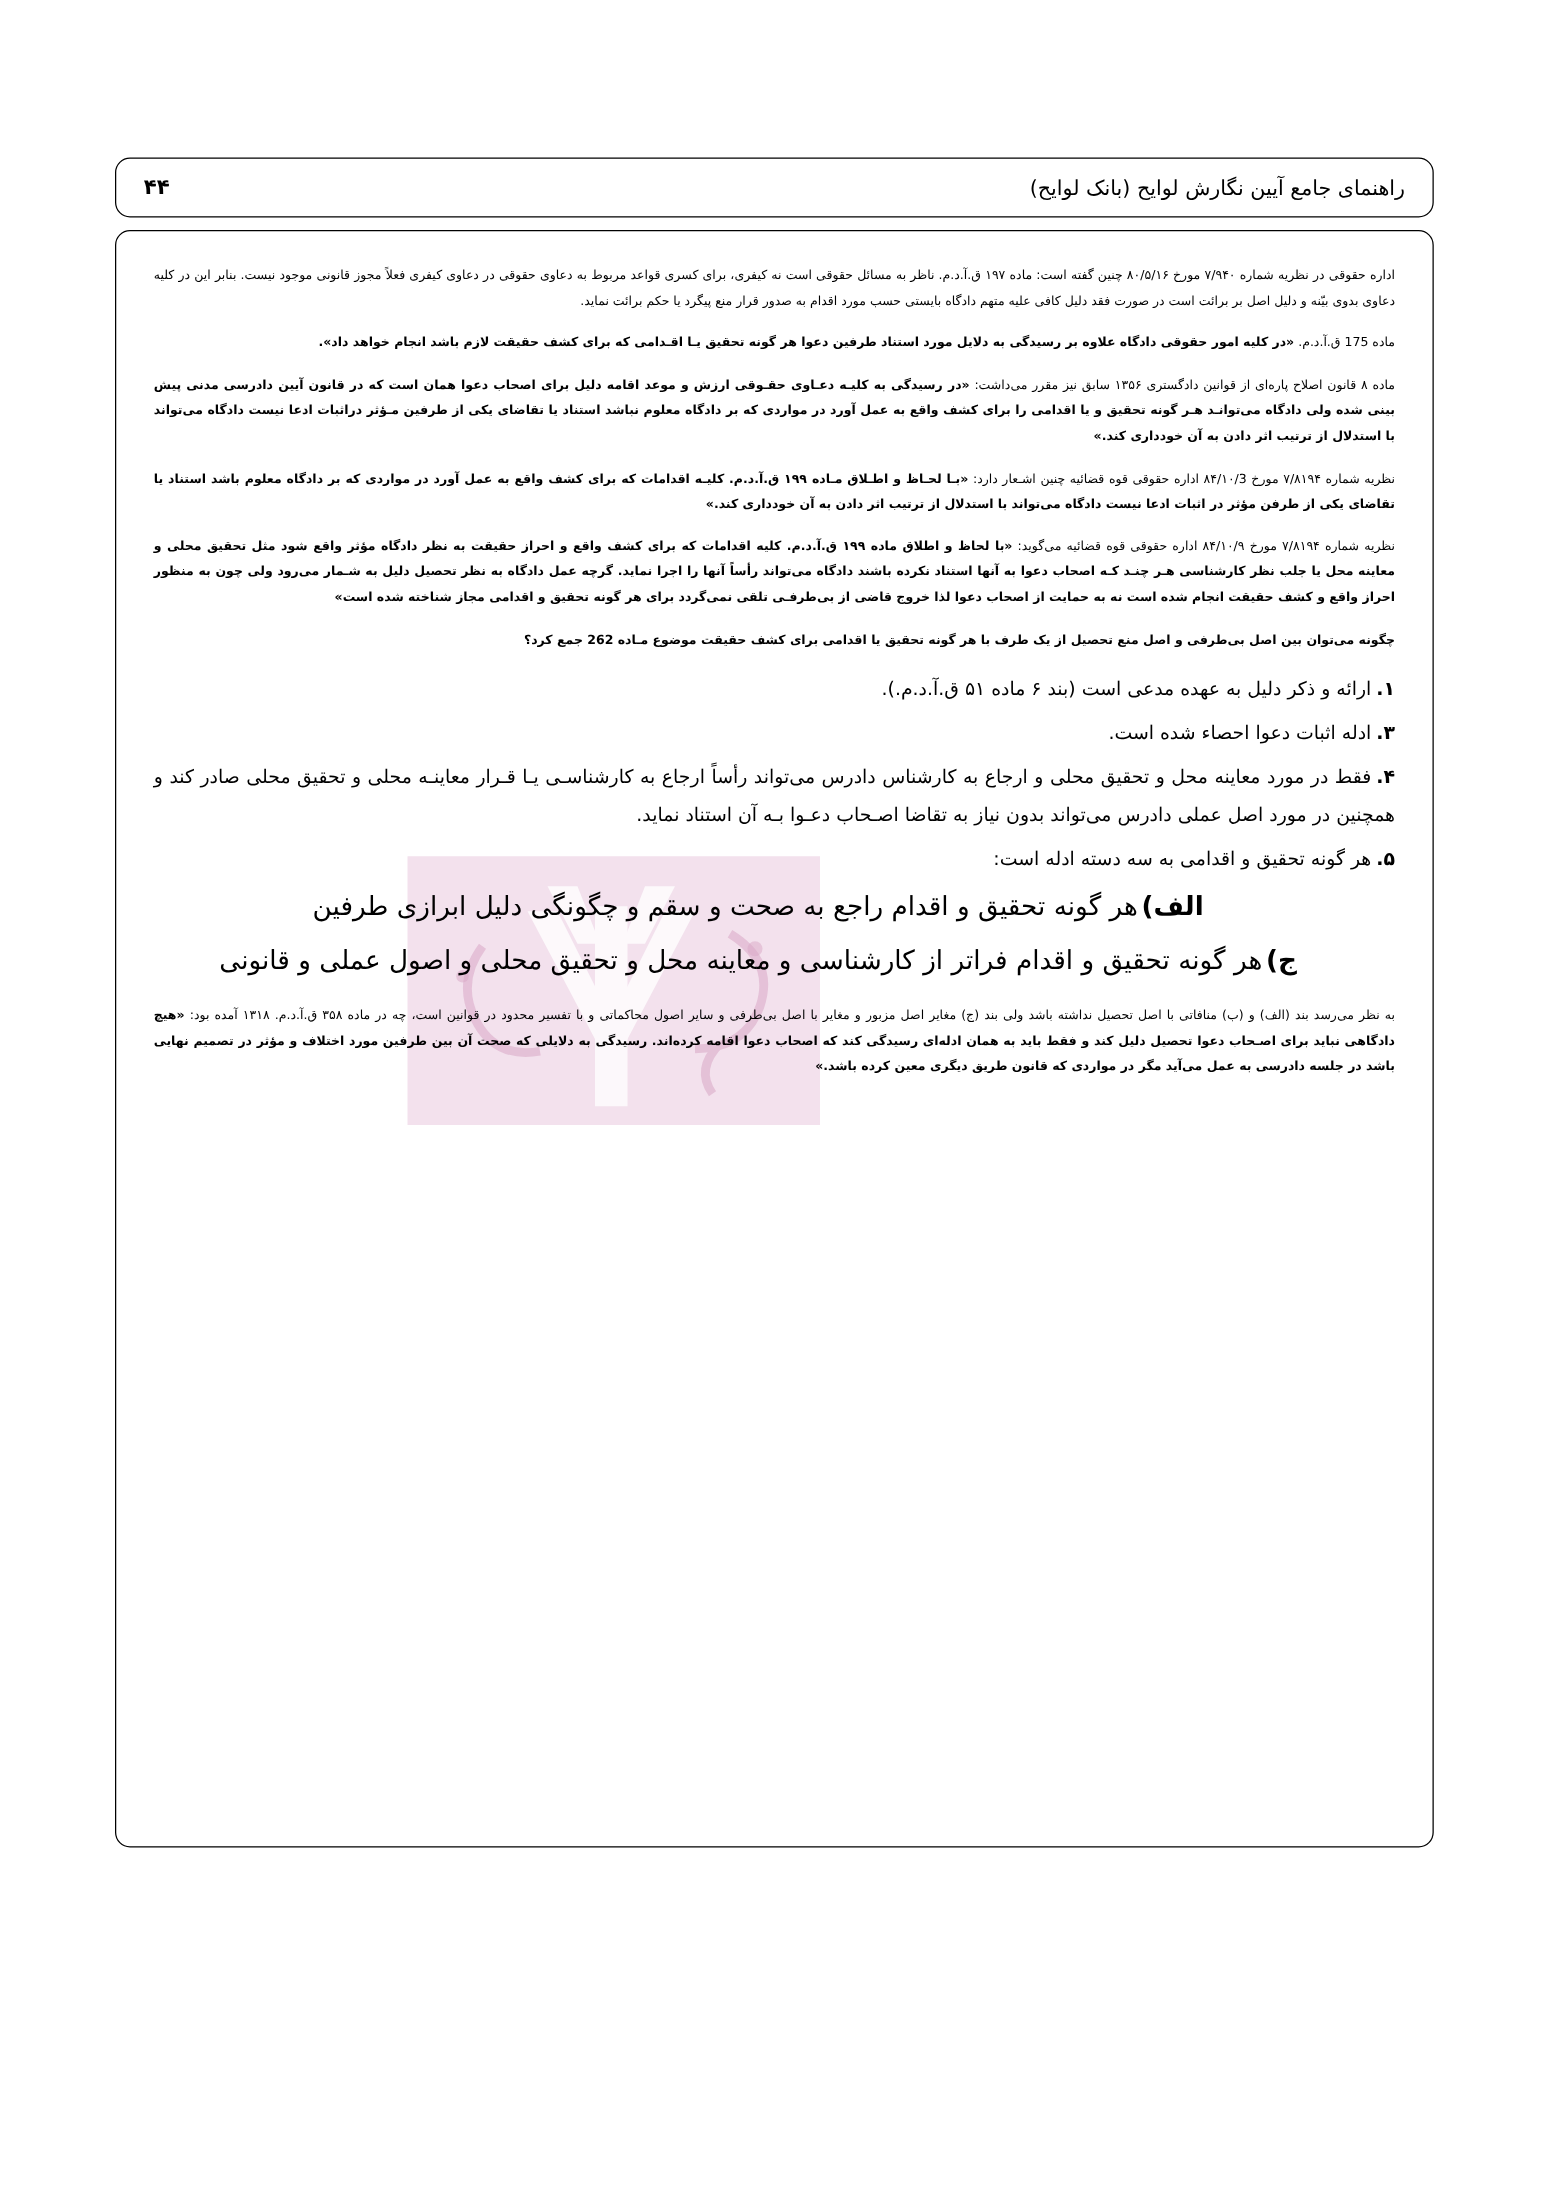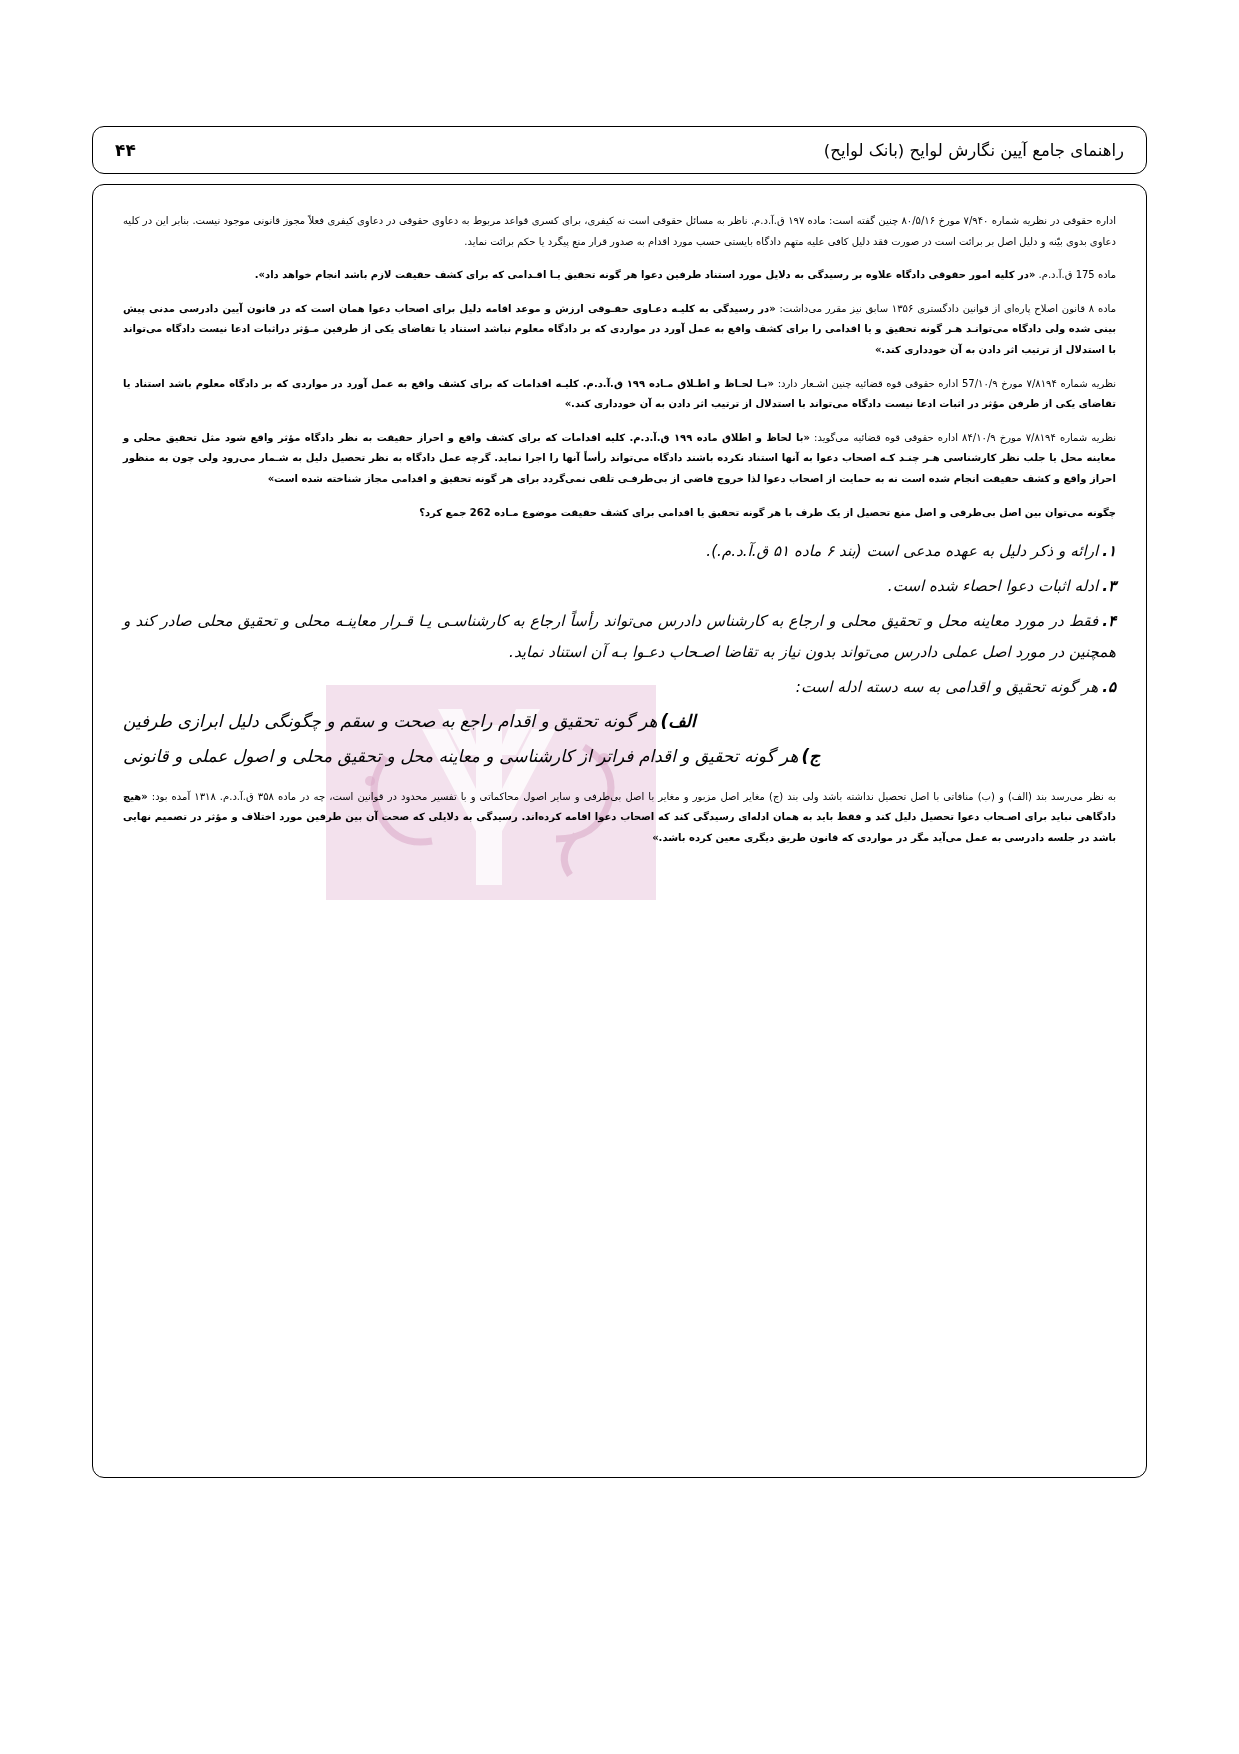--- a/index.html
+++ b/index.html
@@ -112,44 +112,43 @@
   .b {
     font-weight: bold;
   }
 
   
   ol.numlist {
     list-style: none;
     margin: 0 0 13px 0;
     padding: 0;
     direction: rtl;
-    font-style: italic;
   }
   ol.numlist > li {
     font-size: 15.1px;
     line-height: 2.06;
     margin: 0 0 4px 0;
     text-align: justify;
     direction: rtl;
     display: block;
   }
   .li-num {
     font-weight: bold;
     margin-left: 4px;
   }
   .sublist {
     margin: 0;
     padding: 0 26px 0 0;
     list-style: none;
     direction: rtl;
   }
   .sublist li {
-    font-size: 17px;
+    font-size: 21px;
     line-height: 2.06;
-    text-align: left;
+    text-align: center;
     direction: rtl;
   }
   .sub-label {
     font-weight: bold;
     margin-left: 3px;
   }
   .li-center {
     text-align: center;
   }
 </style>
@@ -193,21 +192,21 @@
 
       <p class="para">
         <span>ماده 175 ق.آ.د.م. </span><span class="b">«در کلیه امور حقوقی دادگاه علاوه بر رسیدگی به دلایل مورد استناد طرفین دعوا هر گونه تحقیق یـا اقـدامی که برای کشف حقیقت لازم باشد انجام خواهد داد».</span>
       </p>
 
       <p class="para">
         <span>ماده ۸ قانون اصلاح پاره‌ای از قوانین دادگستری ۱۳۵۶ سابق نیز مقرر می‌داشت: </span><span class="b">«در رسیدگی به کلیـه دعـاوی حقـوقی ارزش و موعد اقامه دلیل برای اصحاب دعوا همان است که در قانون آیین دادرسی مدنی پیش بینی شده ولی دادگاه می‌توانـد هـر گونه تحقیق و یا اقدامی را برای کشف واقع به عمل آورد در مواردی که بر دادگاه معلوم نباشد استناد یا تقاضای یکی از طرفین مـؤثر دراثبات ادعا نیست دادگاه می‌تواند با استدلال از ترتیب اثر دادن به آن خودداری کند.»</span>
       </p>
 
       <p class="para">
-        <span>نظریه شماره ۷/۸۱۹۴ مورخ 57/۱۰/۹ اداره حقوقی قوه قضائیه چنین اشـعار دارد: </span><span class="b">«بـا لحـاظ و اطـلاق مـاده ۱۹۹ ق.آ.د.م. کلیـه اقدامات که برای کشف واقع به عمل آورد در مواردی که بر دادگاه معلوم باشد استناد یا تقاضای یکی از طرفن مؤثر در اثبات ادعا نیست دادگاه می‌تواند با استدلال از ترتیب اثر دادن به آن خودداری کند.»</span>
+        <span>نظریه شماره ۷/۸۱۹۴ مورخ ۸۴/۱۰/3 اداره حقوقی قوه قضائیه چنین اشـعار دارد: </span><span class="b">«بـا لحـاظ و اطـلاق مـاده ۱۹۹ ق.آ.د.م. کلیـه اقدامات که برای کشف واقع به عمل آورد در مواردی که بر دادگاه معلوم باشد استناد یا تقاضای یکی از طرفن مؤثر در اثبات ادعا نیست دادگاه می‌تواند با استدلال از ترتیب اثر دادن به آن خودداری کند.»</span>
       </p>
 
       <p class="para">
         <span>نظریه شماره ۷/۸۱۹۴ مورخ ۸۴/۱۰/۹ اداره حقوقی قوه قضائیه می‌گوید: </span><span class="b">«با لحاظ و اطلاق ماده ۱۹۹ ق.آ.د.م. کلیه اقدامات که برای کشف واقع و احراز حقیقت به نظر دادگاه مؤثر واقع شود مثل تحقیق محلی و معاینه محل یا جلب نظر کارشناسی هـر چنـد کـه اصحاب دعوا به آنها استناد نکرده باشند دادگاه می‌تواند رأساً آنها را اجرا نماید. گرچه عمل دادگاه به نظر تحصیل دلیل به شـمار می‌رود ولی چون به منظور احراز واقع و کشف حقیقت انجام شده است نه به حمایت از اصحاب دعوا لذا خروج قاضی از بی‌طرفـی تلقی نمی‌گردد برای هر گونه تحقیق و اقدامی مجاز شناخته شده است»</span>
       </p>
 
       <p class="para b">چگونه می‌توان بین اصل بی‌طرفی و اصل منع تحصیل از یک طرف با هر گونه تحقیق یا اقدامی برای کشف حقیقت موضوع مـاده 262 جمع کرد؟</p>
 
       <ol class="numlist">
         <li class="li-center">

